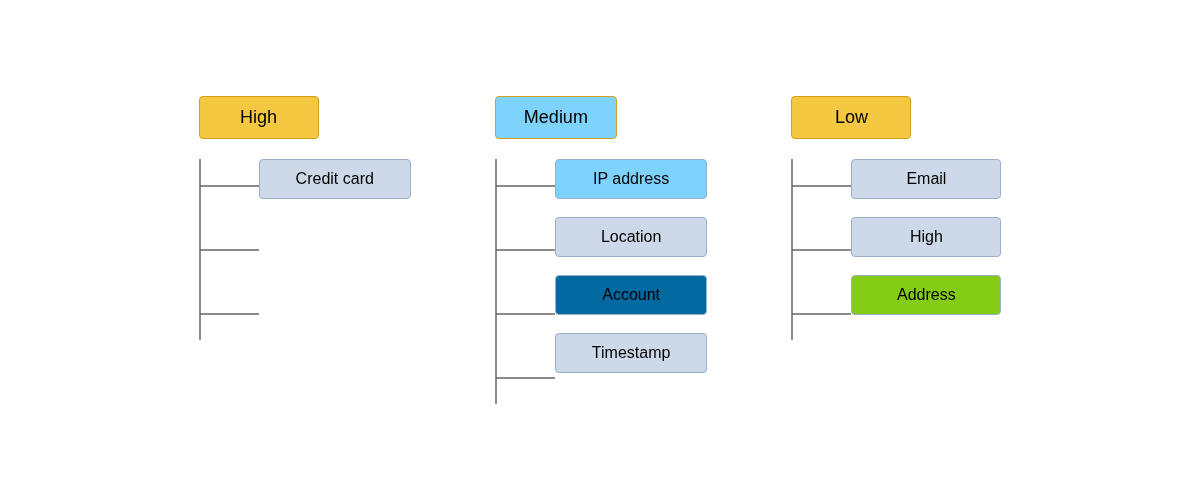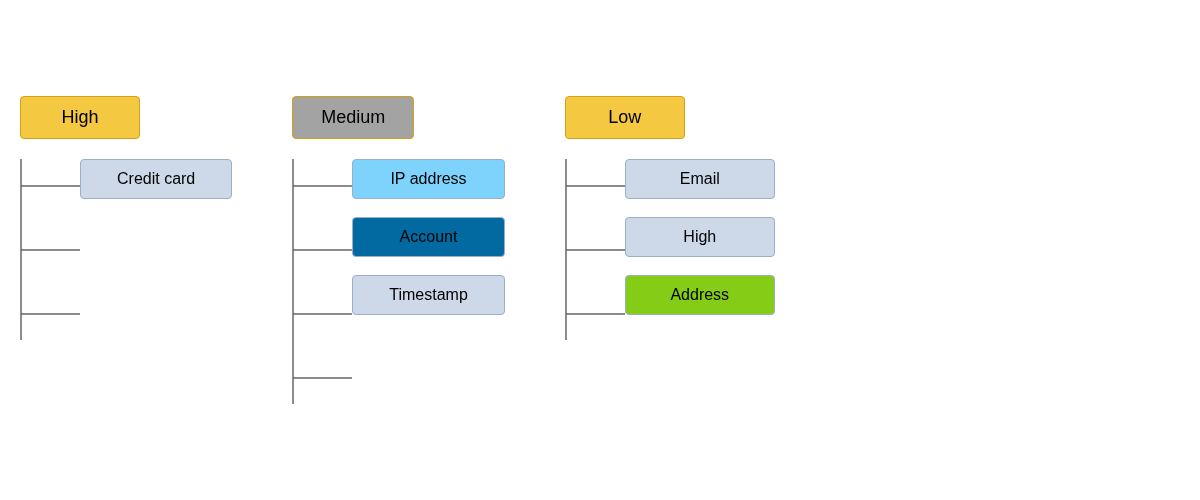--- a/index.html
+++ b/index.html
@@ -9,21 +9,22 @@
       background: #ffffff;
       font-family: Arial, sans-serif;
       display: flex;
       align-items: center;
       justify-content: center;
     }
     .diagram {
       display: flex;
       flex-direction: row;
       align-items: flex-start;
-      gap: 60px;
+      justify-content: center;
+      gap: 84px;
       padding: 30px 20px;
       width: 100%;
     }
     .root-node {
       background: #f5c842;
       border: 1.5px solid #e0a800;
       border-radius: 4px;
       padding: 10px 28px;
       font-size: 18px;
       font-weight: 500;
@@ -82,31 +83,32 @@
         <line x1="1" y1="91" x2="60" y2="91" stroke="#666" stroke-width="1.5"></line>
         <line x1="1" y1="155" x2="60" y2="155" stroke="#666" stroke-width="1.5"></line>
       </svg>
       <div class="children-col">
         <div class="child-node" style="background: rgb(205, 216, 232); border-color: rgb(154, 176, 200);">Credit card</div>
       </div>
     </div>
   </div>
 
   <div class="tree-container">
-    <div class="root-node" style="background: #a3a3a3; border-color: rgb(212, 160, 23);">Medium</div>
+    <div class="root-node" style="background: #7dd3fc; border-color: rgb(212, 160, 23);">Medium</div>
     <div class="nodes-with-lines">
       <svg class="lines-svg" width="60" height="246">
         <line x1="1" y1="0" x2="1" y2="245" stroke="#666" stroke-width="1.5"></line>
         <line x1="1" y1="27" x2="60" y2="27" stroke="#666" stroke-width="1.5"></line>
         <line x1="1" y1="91" x2="60" y2="91" stroke="#666" stroke-width="1.5"></line>
         <line x1="1" y1="155" x2="60" y2="155" stroke="#666" stroke-width="1.5"></line>
         <line x1="1" y1="219" x2="60" y2="219" stroke="#666" stroke-width="1.5"></line>
       </svg>
       <div class="children-col">
         <div class="child-node" style="background: #7dd3fc; border-color: rgb(154, 176, 200);">IP address</div>
+        <div class="child-node" style="background: rgb(205, 216, 232); border-color: rgb(154, 176, 200);">Location</div>
         <div class="child-node" style="background: #0369a1; border-color: rgb(154, 176, 200);">Account</div>
         <div class="child-node" style="background: rgb(205, 216, 232); border-color: rgb(154, 176, 200);">Timestamp</div>
       </div>
     </div>
   </div>
 
   <div class="tree-container">
     <div class="root-node" style="background: rgb(245, 200, 66); border-color: rgb(212, 160, 23);">Low</div>
     <div class="nodes-with-lines">
       <svg class="lines-svg" width="60" height="182">

